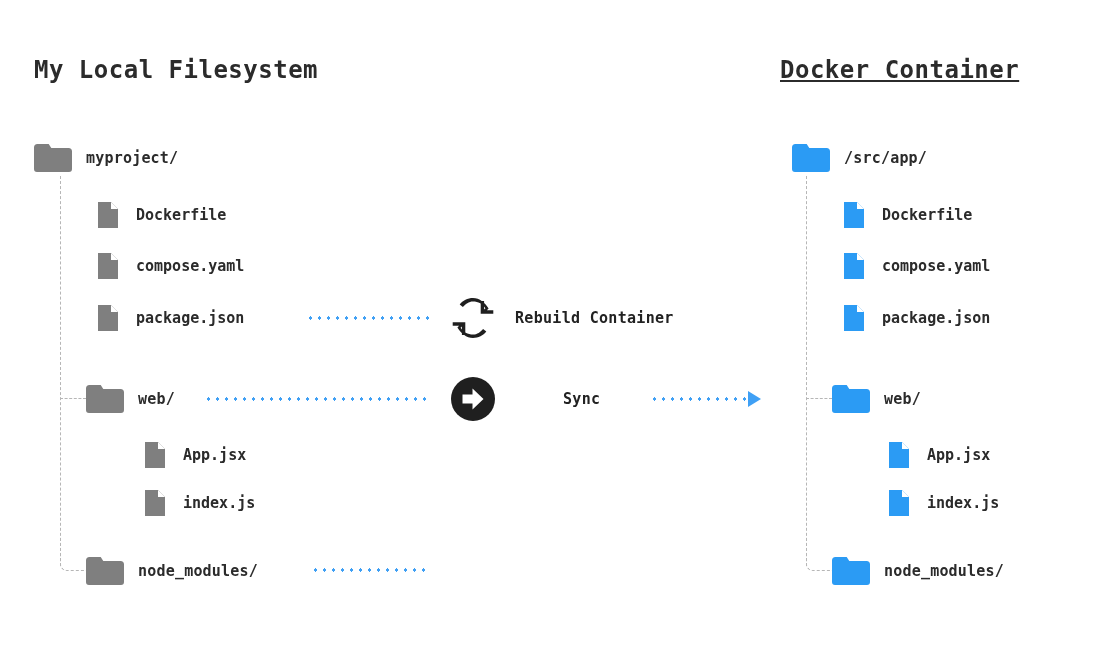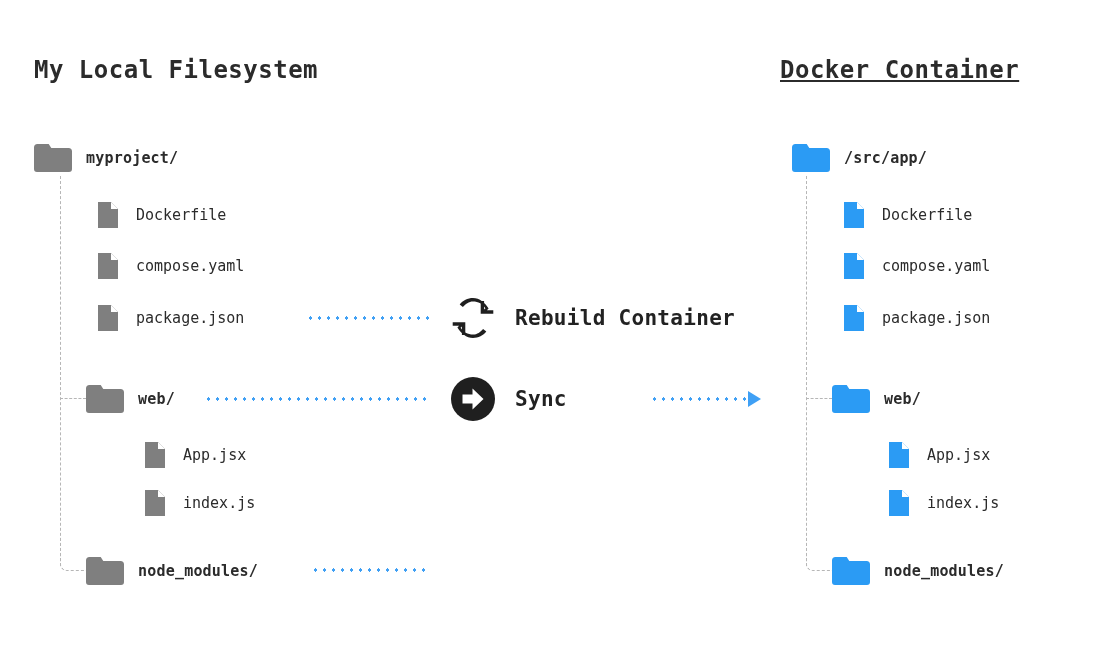--- a/index.html
+++ b/index.html
@@ -46,21 +46,21 @@
   .row .label {
     font-family: "DejaVu Sans Mono", "Liberation Mono", monospace;
     font-size: 15px;
     color: #2b2b2b;
   }
   .row.is-dir .label {
     font-weight: bold;
     letter-spacing: 0.2px;
   }
   .row.is-file .label {
-    font-weight: normal;
+    font-weight: bold;
   }
 
   
   .icon {
     display: inline-block;
     flex: none;
     line-height: 0;
   }
   .icon.folder { width: 38px; height: 30px; margin-right: 14px; }
   .icon.file   { width: 20px; height: 26px; margin-right: 18px; }
@@ -107,21 +107,21 @@
   }
   .action .badge {
     flex: none;
     width: 44px;
     height: 44px;
     margin-right: 20px;
     line-height: 0;
   }
   .action .action-label {
     font-family: "DejaVu Sans Mono", "Liberation Mono", monospace;
-    font-size: 21px;
+    font-size: 15px;
     font-weight: bold;
     letter-spacing: 0.3px;
     color: #222222;
   }
 </style>
 </head>
 <body>
 
 <div class="stage">
 
@@ -308,21 +308,21 @@
   <div class="action" style="left:451px; top:296px;">
     <span class="badge">
       <svg viewBox="0 0 44 44" width="44" height="44" aria-hidden="true">
         <path d="M22 5.5c5.2 0 9.8 2.7 12.4 6.8l-1.3 1.3V5.1h-3.4v12.6h12.6v-3.4h-6.4l1.7-1.7C34.3 7 28.6 2.1 22 2.1c-5.4 0-10.2 2.5-13.3 6.4l3.2 2.6C14.3 8.2 17.9 5.5 22 5.5Z" fill="#1f1f1f"></path>
         <path d="M22 38.5c-5.2 0-9.8-2.7-12.4-6.8l1.3-1.3v8.5h3.4V26.3H1.7v3.4h6.4l-1.7 1.7C9.7 37 15.4 41.9 22 41.9c5.4 0 10.2-2.5 13.3-6.4l-3.2-2.6C29.7 35.8 26.1 38.5 22 38.5Z" fill="#1f1f1f"></path>
       </svg>
     </span>
     <span class="action-label">Rebuild Container</span>
   </div>
 
-  <div class="action" style="left:451px; top:377px;">
+  <div class="action" style="left:451px; top:377px;gap:48px;">
     <span class="badge">
       <svg viewBox="0 0 44 44" width="44" height="44" aria-hidden="true">
         <circle cx="22" cy="22" r="22" fill="#1f1f1f"></circle>
         <path d="M21.5 11.5 32.5 22 21.5 32.5v-6.1H11.5v-8.8h10Z" fill="#ffffff"></path>
       </svg>
     </span>
     <span class="action-label">Sync</span>
   </div>
 
 

